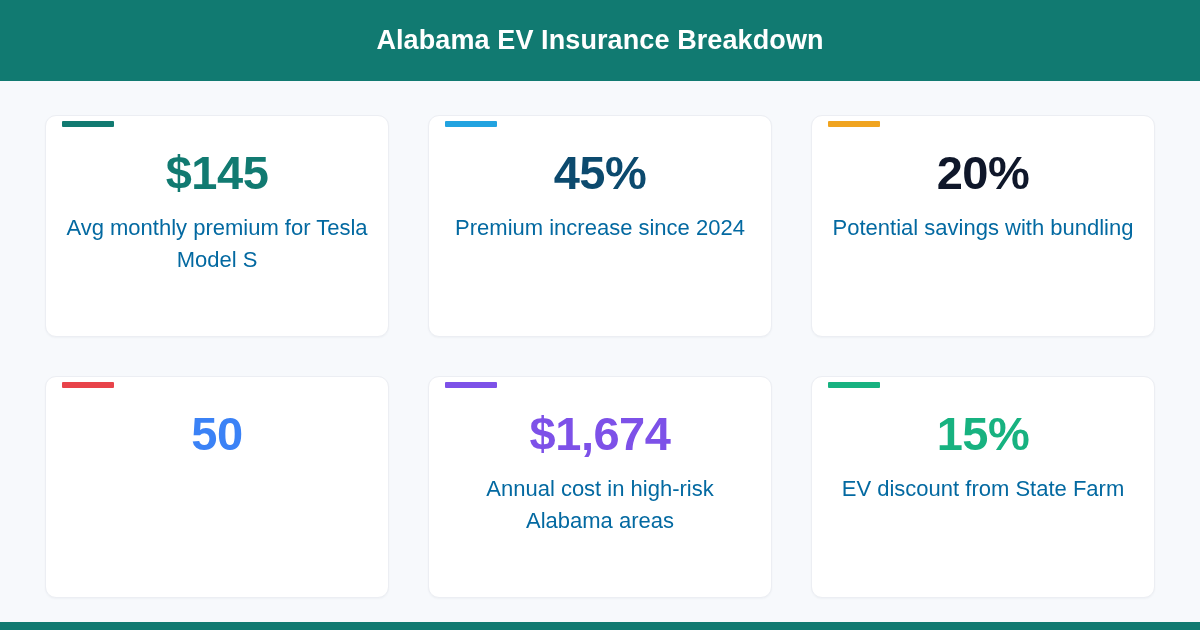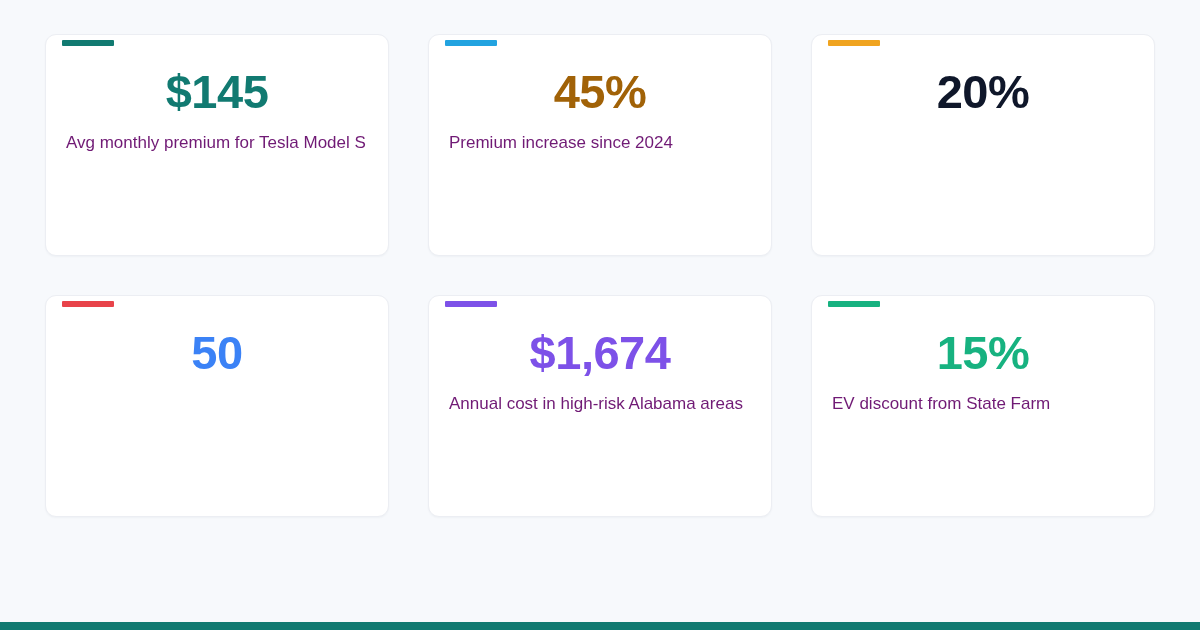--- a/index.html
+++ b/index.html
@@ -82,23 +82,23 @@
     margin-top: 21px;
     text-align: center;
     font-size: 47px;
     font-weight: bold;
     line-height: 1.05;
     letter-spacing: -0.5px;
   }
 
   .card-label {
     margin-top: 15px;
-    text-align: left;
-    font-size: 17px;
-    color: #701a75;
+    text-align: center;
+    font-size: 22px;
+    color: #0369a1;
     line-height: 1.45;
     padding: 0 4px;
   }
 
   
   .footer {
     flex: 0 0 auto;
     height: 52px;
     display: flex;
     align-items: center;
@@ -119,39 +119,43 @@
     bottom: 0;
     height: 8px;
     background: #117a71;
   }
 </style>
 </head>
 <body>
 
 <div class="infographic">
 
+  <div class="header">
+    <h1 class="header-title">Alabama EV Insurance Breakdown</h1>
+  </div>
 
   <div class="grid-wrap">
     <div class="grid">
 
       <div class="card">
         <div class="accent-bar" style="background:#117a71"></div>
         <div class="card-value" style="color:#117a71">$145</div>
         <div class="card-label">Avg monthly premium for Tesla Model S</div>
       </div>
 
       <div class="card">
         <div class="accent-bar" style="background:#22a3e0"></div>
-        <div class="card-value" style="color:#a16207">45%</div>
+        <div class="card-value" style="color:#0c4a6e">45%</div>
         <div class="card-label">Premium increase since 2024</div>
       </div>
 
       <div class="card">
         <div class="accent-bar" style="background:#f0a420"></div>
         <div class="card-value" style="color:#0f172a">20%</div>
+        <div class="card-label">Potential savings with bundling</div>
       </div>
 
       <div class="card">
         <div class="accent-bar" style="background:#e8434a"></div>
         <div class="card-value" style="color:#3b82f6">50</div>
       </div>
 
       <div class="card">
         <div class="accent-bar" style="background:#7d51e8"></div>
         <div class="card-value" style="color:#7d51e8">$1,674</div>

